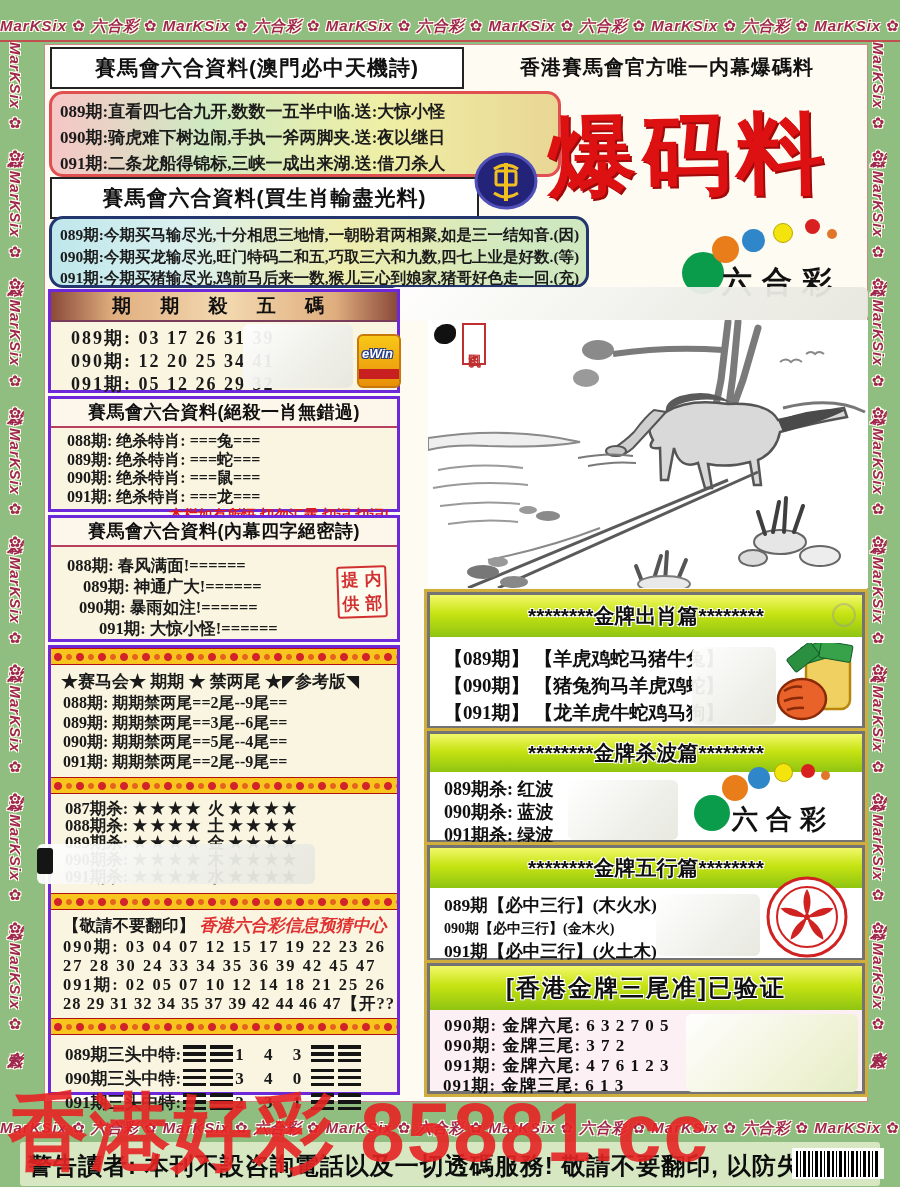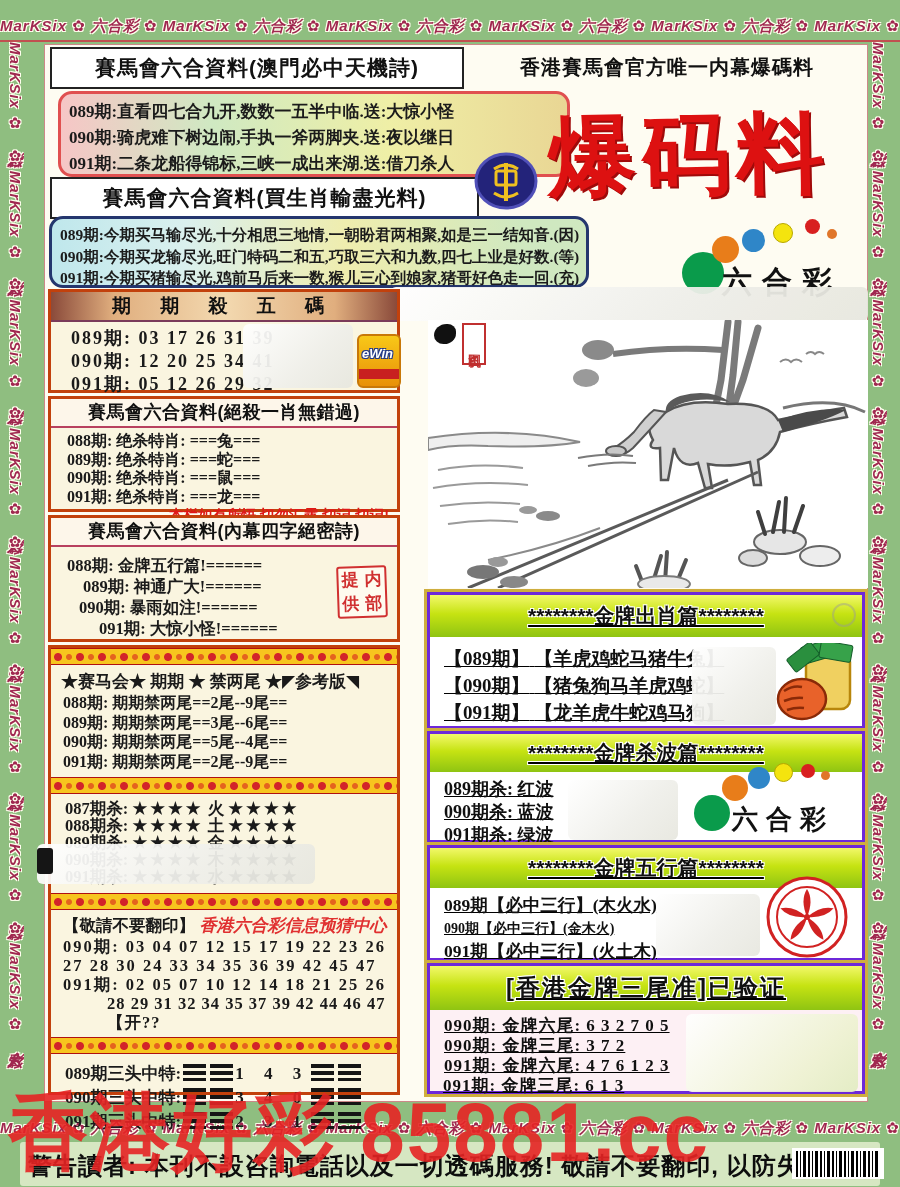--- a/index.html
+++ b/index.html
@@ -16,38 +16,38 @@
   .blackbox{border:2.5px solid #222;background:#fff;display:flex;align-items:center;justify-content:center;
             font-weight:900;font-size:21px;color:#111;letter-spacing:1px;}
   .poembox{border-radius:14px;padding:5px 8px;box-sizing:border-box;}
   .poembox div{font-weight:600;color:#1b1b1b;}
   .pb1{border:3px solid #e05050;background:linear-gradient(90deg,#f6c6c6,#cfe9c2 30%,#efefa6 65%,#e9d694);}
   .pb2{border:3px solid #24366e;background:linear-gradient(90deg,#bfe7ec,#daf0ee 25%,#efedae 55%,#cfe8c0 88%);}
   .brand{font-family:"Liberation Serif","DejaVu Serif",serif;font-weight:900;color:#dd1111;
          font-size:88px;letter-spacing:6px;text-shadow:2px 2px 0 #a00a0a;transform:rotate(-1deg);white-space:nowrap;}
   .official{font-weight:800;font-size:20px;color:#111;letter-spacing:1px;}
   
-  .lbox{border:3px solid #c2410c;background:#faf5e0;box-sizing:border-box;}
+  .lbox{border:3px solid #6d28d9;background:#faf5e0;box-sizing:border-box;}
   .khead{background:linear-gradient(90deg,#8a4a3a,#e0ae7e 18%,#f3d9b0 50%,#e0ae7e 82%,#8a4a3a);
          font-weight:900;font-size:19px;color:#101010;text-align:center;letter-spacing:12px;
          border-bottom:2px solid #7a3a5a;line-height:28px;height:28px;}
   .subhead{background:#fdf6ea;border-bottom:2px solid #b8405f;font-weight:900;font-size:18px;color:#101010;
            text-align:center;line-height:27px;height:27px;letter-spacing:0.5px;}
   .lrow{font-family:"Liberation Serif","DejaVu Serif",serif;font-weight:600;color:#1a1a1a;}
   .note{color:#e01818;font-weight:800;font-size:14.5px;text-align:right;padding-right:8px;}
   .lace{background-color:#f7c51e;background-image:radial-gradient(circle at 7px 8px,#d2232a 3.5px,rgba(0,0,0,0) 4.5px),
         radial-gradient(circle at 18px 8px,#e4641e 2.5px,rgba(0,0,0,0) 3.5px);
         background-size:22px 15px;height:15px;border-top:1px solid #b01010;border-bottom:1px solid #b01010;}
   .stamp{border:2px solid #d03030;color:#d03030;display:grid;grid-template-columns:1fr 1fr;width:46px;
          font-weight:700;font-size:17px;line-height:24px;text-align:center;background:rgba(255,253,245,.7);
          transform:rotate(-2deg);border-radius:3px;}
   .tri{display:inline-block;width:23px;height:17px;margin:0 2px;vertical-align:-2px;
        background:repeating-linear-gradient(to bottom,#151515 0 3.5px,rgba(0,0,0,0) 3.5px 7px);}
   
-  .gbox{border:3px solid #6d28d9;box-shadow:0 0 0 3px #cfae3e;background:#fff;box-sizing:border-box;text-decoration:underline;}
+  .gbox{border:3px solid #737373;box-shadow:0 0 0 3px #cfae3e;background:#fff;box-sizing:border-box;}
   .goldhead{background:linear-gradient(180deg,#f2f86a,#c6e312 45%,#8fc412);text-align:center;
             font-weight:900;color:#101010;
             text-shadow:-1px -1px 0 #fff,1px -1px 0 #fff,-1px 1px 0 #fff,1px 1px 0 #fff;}
   .grow{font-family:"Liberation Serif","DejaVu Serif",serif;font-weight:800;color:#101010;}
   .censor{background:linear-gradient(135deg,#ffffff,#efefea 60%,#e7e7df);border-radius:6px;opacity:.94;}
   .circle{border-radius:50%;position:absolute;}
   .lhc-text{font-weight:900;color:#111;white-space:nowrap;}
   .watermark{font-weight:900;color:#e62424;opacity:.9;font-size:80px;letter-spacing:2px;white-space:nowrap;
              transform:scaleY(1.05);z-index:30;}
   .warning{font-weight:900;color:#0d0d0d;font-size:24px;letter-spacing:1px;white-space:nowrap;}
@@ -62,21 +62,21 @@
 <div class="abs strip" style="left:0;top:12px;width:900px;height:28px;line-height:28px;border-bottom:2px solid #c05050;">MarKSix ✿ 六合彩 ✿ MarKSix ✿ 六合彩 ✿ MarKSix ✿ 六合彩 ✿ MarKSix ✿ 六合彩 ✿ MarKSix ✿ 六合彩 ✿ MarKSix ✿ 六合彩 ✿ MarKSix ✿ 六合彩 ✿ MarKSix ✿ 六合彩</div>
 <div class="abs strip" style="left:0;top:1114px;width:900px;height:28px;line-height:28px;">MarKSix ✿ 六合彩 ✿ MarKSix ✿ 六合彩 ✿ MarKSix ✿ 六合彩 ✿ MarKSix ✿ 六合彩 ✿ MarKSix ✿ 六合彩 ✿ MarKSix ✿ 六合彩 ✿ MarKSix ✿ 六合彩 ✿ MarKSix ✿ 六合彩</div>
 <div class="abs strip vstrip" style="left:5px;top:42px;">MarKSix ✿ 六合彩 ✿ MarKSix ✿ 六合彩 ✿ MarKSix ✿ 六合彩 ✿ MarKSix ✿ 六合彩 ✿ MarKSix ✿ 六合彩 ✿ MarKSix ✿ 六合彩 ✿ MarKSix ✿ 六合彩 ✿ MarKSix ✿ 六合彩</div>
 <div class="abs strip vstrip" style="left:868px;top:42px;">MarKSix ✿ 六合彩 ✿ MarKSix ✿ 六合彩 ✿ MarKSix ✿ 六合彩 ✿ MarKSix ✿ 六合彩 ✿ MarKSix ✿ 六合彩 ✿ MarKSix ✿ 六合彩 ✿ MarKSix ✿ 六合彩 ✿ MarKSix ✿ 六合彩</div>
 
 <div class="abs content" style="left:44px;top:44px;width:822px;height:1056px;"></div>
 
 <div class="abs blackbox" style="left:50px;top:47px;width:410px;height:38px;">賽馬會六合資料(澳門必中天機詩)</div>
 <div class="abs official serif" style="left:472px;top:54px;width:390px;text-align:center;">香港賽馬會官方唯一内幕爆碼料</div>
 
-<div class="abs poembox pb1 serif" style="left:49px;top:91px;width:512px;height:86px;margin-left:9px;">
+<div class="abs poembox pb1 serif" style="left:49px;top:91px;width:512px;height:86px;">
   <div style="font-size:17px;line-height:26px;">089期:直看四七合九开,数数一五半中临.送:大惊小怪</div>
   <div style="font-size:17px;line-height:26px;">090期:骑虎难下树边闹,手执一斧两脚夹.送:夜以继日</div>
   <div style="font-size:17px;line-height:26px;">091期:二条龙船得锦标,三峡一成出来湖.送:借刀杀人</div>
 </div>
 
 <div class="abs brand" style="left:548px;top:96px;">爆码料</div>
 
 <div class="abs blackbox" style="left:50px;top:177px;width:425px;height:38px;">賽馬會六合資料(買生肖輸盡光料)</div>
 <div class="abs" style="left:474px;top:151px;width:64px;height:60px;">
   <svg width="64" height="60" viewBox="0 0 64 60">
@@ -119,21 +119,21 @@
   <div class="subhead">賽馬會六合資料(絕殺一肖無錯過)</div>
   <div class="lrow" style="padding:4px 0 0 16px;font-size:16px;line-height:18.5px;">088期: 绝杀特肖: ===兔===</div>
   <div class="lrow" style="padding-left:16px;font-size:16px;line-height:18.5px;">089期: 绝杀特肖: ===蛇===</div>
   <div class="lrow" style="padding-left:16px;font-size:16px;line-height:18.5px;">090期: 绝杀特肖: ===鼠===</div>
   <div class="lrow" style="padding-left:16px;font-size:16px;line-height:18.5px;">091期: 绝杀特肖: ===龙===</div>
   <div class="note">本栏如有所悟,切勿汇露,切记,切记!</div>
 </div>
 
 <div class="abs lbox" style="left:48px;top:515px;width:352px;height:127px;">
   <div class="subhead">賽馬會六合資料(內幕四字絕密詩)</div>
-  <div class="lrow" style="padding:8px 0 0 16px;font-size:16.5px;line-height:21px;">088期: 金牌五行篇!======</div>
+  <div class="lrow" style="padding:8px 0 0 16px;font-size:16.5px;line-height:21px;">088期: 春风满面!======</div>
   <div class="lrow" style="padding-left:32px;font-size:16.5px;line-height:21px;">089期: 神通广大!======</div>
   <div class="lrow" style="padding-left:28px;font-size:16.5px;line-height:21px;">090期: 暴雨如注!======</div>
   <div class="lrow" style="padding-left:16px;font-size:16.5px;line-height:21px;margin-left:32px;">091期: 大惊小怪!======</div>
   <div class="abs stamp" style="right:10px;top:48px;">
     <span>提</span>
     <span>内</span>
     <span>供</span>
     <span>部</span>
   </div>
 </div>
@@ -157,21 +157,21 @@
   <div class="abs censor" style="left:-14px;top:196px;width:278px;height:40px;"></div>
   <div class="abs" style="left:-14px;top:200px;width:16px;height:26px;background:#151515;border-radius:3px;"></div>
   <div class="lace" style="margin-top:8px;"></div>
 
   <div style="padding:4px 0 0 12px;">
     <span class="lrow" style="font-size:16.5px;font-weight:800;">【敬請不要翻印】</span>
     <span class="tema-sub serif" style="font-size:17px;">香港六合彩信息预猜中心</span>
     <div class="lrow" style="font-size:16.5px;line-height:19px;letter-spacing:2px;">090期: 03 04 07 12 15 17 19 22 23 26</div>
     <div class="lrow" style="font-size:16.5px;line-height:19px;letter-spacing:2px;">27 28 30 24 33 34 35 36 39 42 45 47</div>
     <div class="lrow" style="font-size:16.5px;line-height:19px;letter-spacing:2px;">091期: 02 05 07 10 12 14 18 21 25 26</div>
-    <div class="lrow" style="font-size:16.5px;line-height:19px;letter-spacing:1px;margin-left:44px;">28 29 31 32 34 35 37 39 42 44 46 47【开??</div>
+    <div class="lrow" style="font-size:16.5px;line-height:19px;letter-spacing:1px;">28 29 31 32 34 35 37 39 42 44 46 47【开??</div>
   </div>
   <div class="lace" style="margin-top:5px;"></div>
 
   <div style="padding:8px 0 0 14px;">
     <div class="lrow" style="font-size:17px;line-height:24px;">
       <span>089期三头中特:</span><span class="tri"></span><span class="tri"></span><b style="letter-spacing:8px;">1 4 3</b><span class="tri"></span><span class="tri"></span>
     </div>
     <div class="lrow" style="font-size:17px;line-height:24px;">
       <span>090期三头中特:</span><span class="tri"></span><span class="tri"></span><b style="letter-spacing:8px;">3 4 0</b><span class="tri"></span><span class="tri"></span>
     </div>

